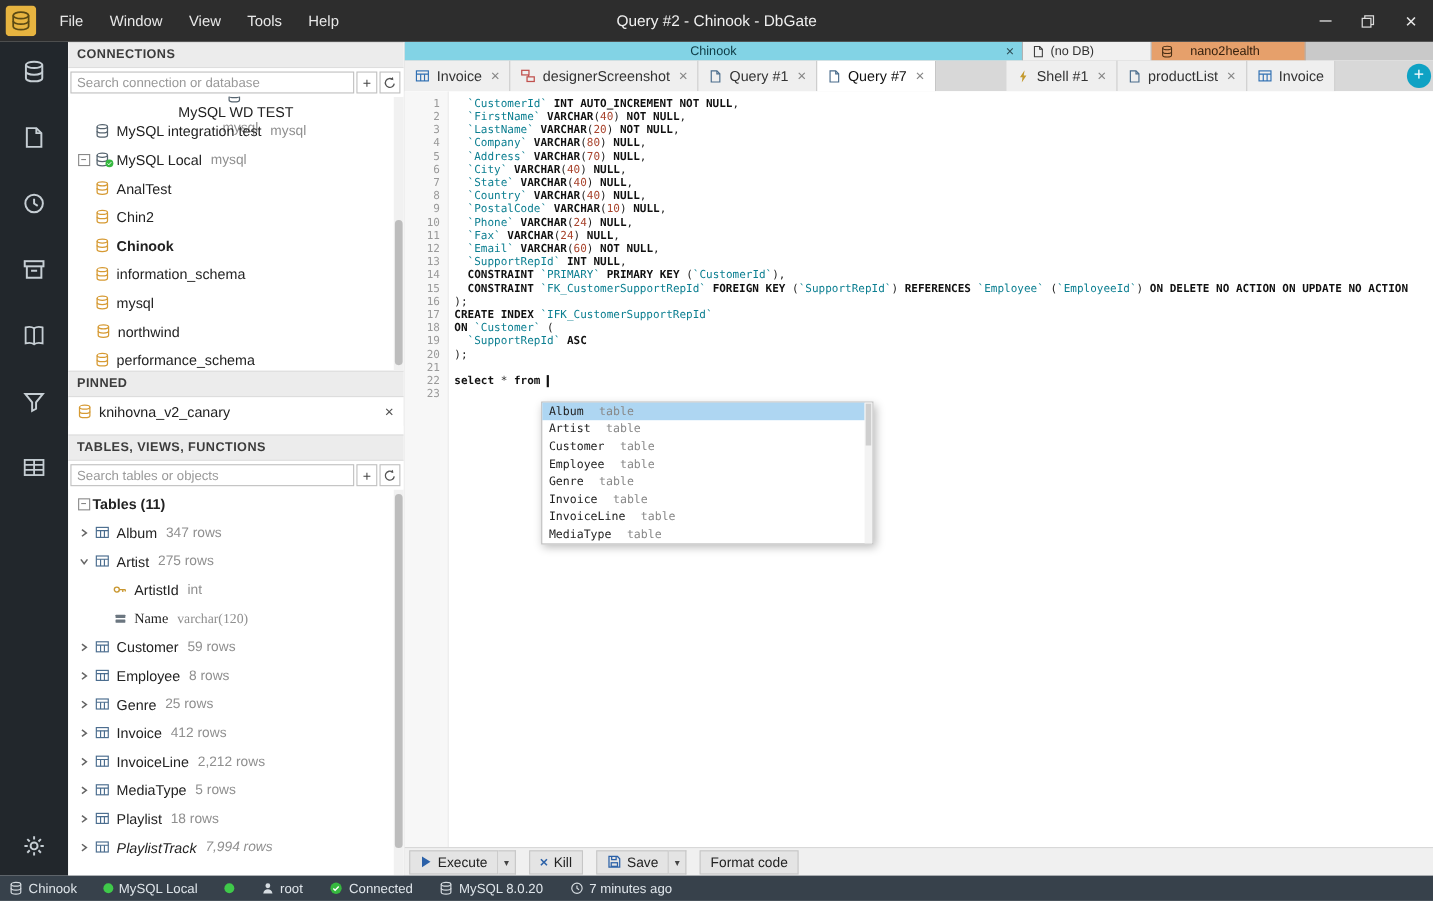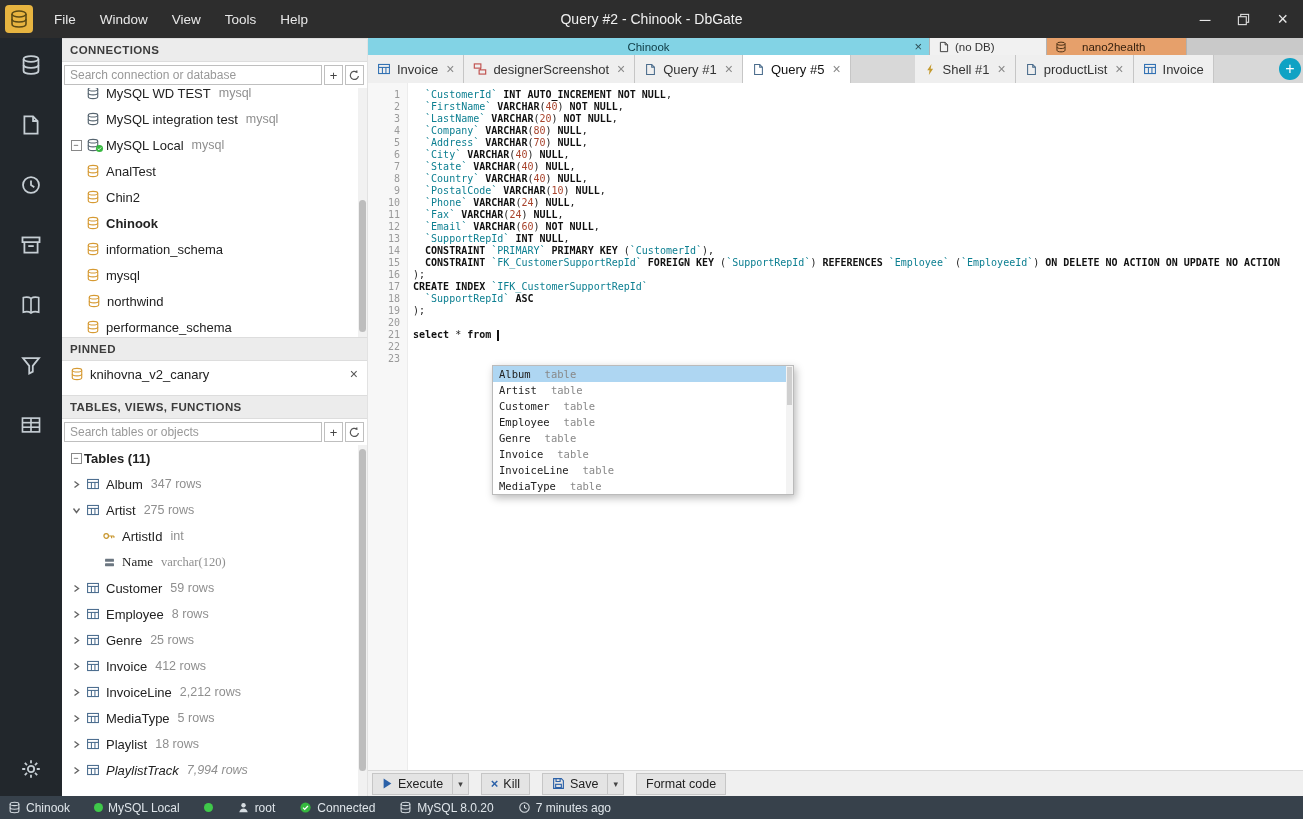--- a/index.html
+++ b/index.html
@@ -198,21 +198,21 @@
     <input class="search-input" placeholder="Search connection or database" style="">
     <button class="mini-btn">+</button>
     <button class="mini-btn">
         <svg width="13" height="13" viewBox="0 0 16 16">
           <path d="M12.8 8.6A5 5 0 1 1 11 4" fill="none" stroke="#555" stroke-width="1.5"></path>
           <path d="M11.3 1.2l.5 3.6-3.4-1z" fill="#555"></path>
         </svg>
       </button>
   </div>
   <div class="tree-scroll conn" id="connlist">
-      <div class="trow clip-top" style="padding-left: 6px;">
+      <div class="trow clip-top" style="padding-left: 6px; flex-direction: column;">
         <span class="slot"></span>
         <span class="ic">
           <svg width="14" height="14" viewBox="0 0 16 16">
             <g fill="none" stroke="#56646f" stroke-width="1.3">
               <ellipse cx="8" cy="3.6" rx="5.4" ry="2.1"></ellipse>
               <path d="M2.6 3.6v8.8c0 1.2 2.4 2.1 5.4 2.1s5.4-.9 5.4-2.1V3.6"></path>
               <path d="M2.6 8c0 1.2 2.4 2.1 5.4 2.1S13.4 9.2 13.4 8"></path>
             </g>
           </svg>
         </span>
@@ -703,21 +703,21 @@
       </div>
       <div class="tab active">
         <span class="ic">
           <svg width="13" height="13" viewBox="0 0 16 16">
             <g fill="none" stroke="#4a6c8c" stroke-width="1.3">
               <path d="M3.2 1.8h6.3l3.3 3.3v9.1H3.2z"></path>
               <path d="M9.5 1.8v3.3h3.3"></path>
             </g>
           </svg>
         </span>
-        <span class="tab-label">Query #5</span>
+        <span class="tab-label">Query #7</span>
         <span class="tab-close">×</span>
       </div>
       <div class="tab" style="margin-left: 64px;">
         <span class="ic">
           <svg width="13" height="13" viewBox="0 0 16 16">
             <path d="M9.2 1.2L4 9h2.8L6 14.8 11.2 7H8.2z" fill="#c49a2e"></path>
           </svg>
         </span>
         <span class="tab-label">Shell #1</span>
         <span class="tab-close">×</span>
@@ -786,20 +786,21 @@
         <div class="cline"><span class="tp">  </span><span class="ti">`Country`</span><span class="tp"> </span><span class="tk">VARCHAR</span><span class="tp">(</span><span class="tn">40</span><span class="tp">) </span><span class="tk">NULL</span><span class="tp">,</span></div>
         <div class="cline"><span class="tp">  </span><span class="ti">`PostalCode`</span><span class="tp"> </span><span class="tk">VARCHAR</span><span class="tp">(</span><span class="tn">10</span><span class="tp">) </span><span class="tk">NULL</span><span class="tp">,</span></div>
         <div class="cline"><span class="tp">  </span><span class="ti">`Phone`</span><span class="tp"> </span><span class="tk">VARCHAR</span><span class="tp">(</span><span class="tn">24</span><span class="tp">) </span><span class="tk">NULL</span><span class="tp">,</span></div>
         <div class="cline"><span class="tp">  </span><span class="ti">`Fax`</span><span class="tp"> </span><span class="tk">VARCHAR</span><span class="tp">(</span><span class="tn">24</span><span class="tp">) </span><span class="tk">NULL</span><span class="tp">,</span></div>
         <div class="cline"><span class="tp">  </span><span class="ti">`Email`</span><span class="tp"> </span><span class="tk">VARCHAR</span><span class="tp">(</span><span class="tn">60</span><span class="tp">) </span><span class="tk">NOT NULL</span><span class="tp">,</span></div>
         <div class="cline"><span class="tp">  </span><span class="ti">`SupportRepId`</span><span class="tp"> </span><span class="tk">INT NULL</span><span class="tp">,</span></div>
         <div class="cline"><span class="tp">  </span><span class="tk">CONSTRAINT</span><span class="tp"> </span><span class="ti">`PRIMARY`</span><span class="tp"> </span><span class="tk">PRIMARY KEY</span><span class="tp"> (</span><span class="ti">`CustomerId`</span><span class="tp">),</span></div>
         <div class="cline"><span class="tp">  </span><span class="tk">CONSTRAINT</span><span class="tp"> </span><span class="ti">`FK_CustomerSupportRepId`</span><span class="tp"> </span><span class="tk">FOREIGN KEY</span><span class="tp"> (</span><span class="ti">`SupportRepId`</span><span class="tp">) </span><span class="tk">REFERENCES</span><span class="tp"> </span><span class="ti">`Employee`</span><span class="tp"> (</span><span class="ti">`EmployeeId`</span><span class="tp">) </span><span class="tk">ON DELETE NO ACTION ON UPDATE NO ACTION</span></div>
         <div class="cline"><span class="tp">);</span></div>
         <div class="cline"><span class="tk">CREATE INDEX</span><span class="tp"> </span><span class="ti">`IFK_CustomerSupportRepId`</span></div>
+        <div class="cline"><span class="tk">ON</span><span class="tp"> </span><span class="ti">`Customer`</span><span class="tp"> (</span></div>
         <div class="cline"><span class="tp">  </span><span class="ti">`SupportRepId`</span><span class="tp"> </span><span class="tk">ASC</span></div>
         <div class="cline"><span class="tp">);</span></div>
         <div class="cline">&nbsp;</div>
         <div class="cline"><span class="tk">select</span><span class="tp"> * </span><span class="tk">from</span><span class="tp"> </span><span class="cursor"></span></div>
       </div>
     <div class="autocomplete" id="autocomplete">
         <div class="ac-item sel">
           <span class="ac-name">Album</span>
           <span class="ac-kind">table</span>
         </div>

